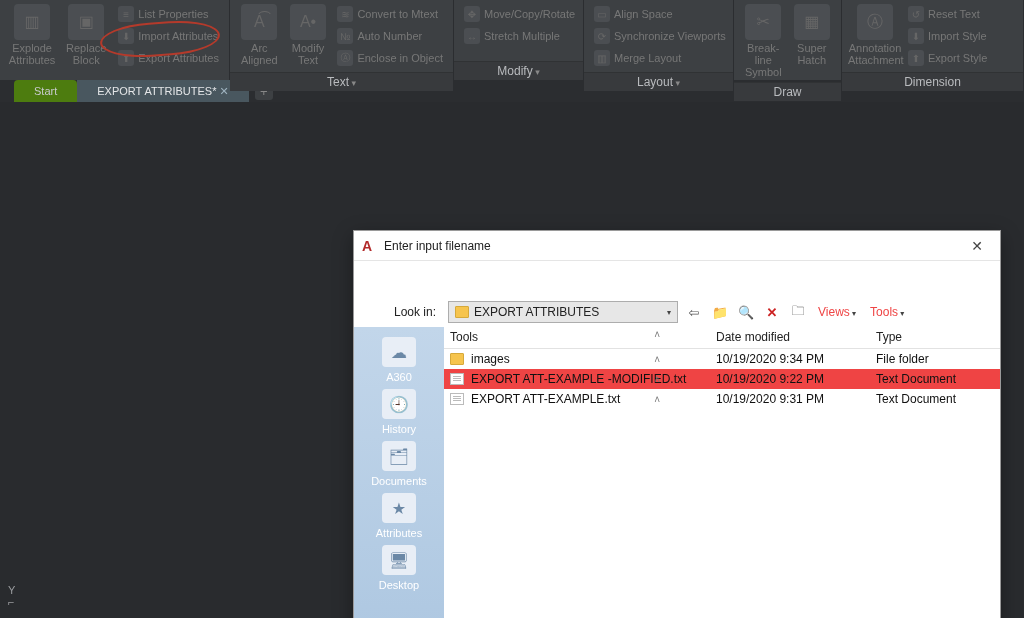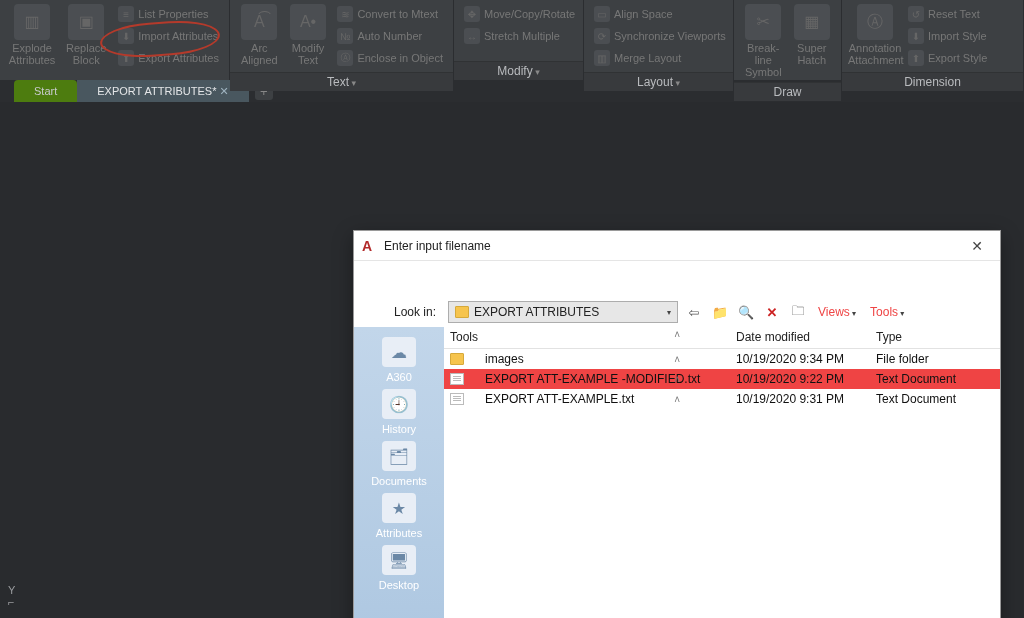--- a/index.html
+++ b/index.html
@@ -54,25 +54,25 @@
   .places { width:90px; background:#b9cfe4; background:linear-gradient(#c2d6ea,#a9c4df); display:flex; flex-direction:column; align-items:center; padding:10px 0; gap:6px; }
   .place { text-align:center; color:#fff; font-size:11px; }
   .place .pico { width:34px;height:30px;margin:0 auto 4px;background:#e8eef6;border-radius:4px;display:flex;align-items:center;justify-content:center;font-size:16px;color:#6b88a6; }
 
   .filepane { flex:1; display:flex; flex-direction:column; }
   .cols { display:flex; height:22px; border-bottom:1px solid #e2e2e2; font-size:12px; color:#222; }
   .cols > div { padding:3px 6px; }
   .c-name { flex:1; position:relative; }
   .c-name::after { content:"˄"; position:absolute; right:50px; top:2px; color:#777; font-size:10px; }
   .c-date { width:140px; }
-  .c-type { width:130px; }
+  .c-type { width:130px;margin-left:20px; }
   .rows { flex:1; overflow:hidden; font-size:12px; color:#111; }
   .row { display:flex; height:20px; align-items:center; }
   .row.sel { background:#ef4444; }
-  .cell { padding:0 6px; display:flex; align-items:center; gap:21px; }
+  .cell { padding:0 6px; display:flex; align-items:center; gap:7px; }
   .fic { width:14px;height:12px;display:inline-block; }
   .fic.folder { background:#f6c44d;border:1px solid #d6a93a;border-radius:1px; }
   .fic.txt { background:#fff;border:1px solid #bbb; position:relative; }
   .fic.txt::before { content:""; position:absolute; left:2px; top:2px; right:2px; height:1px; background:#bbb; box-shadow:0 2px #bbb,0 4px #bbb; }
 </style>
 </head>
 <body>
 
 <div class="ribbon">
 

